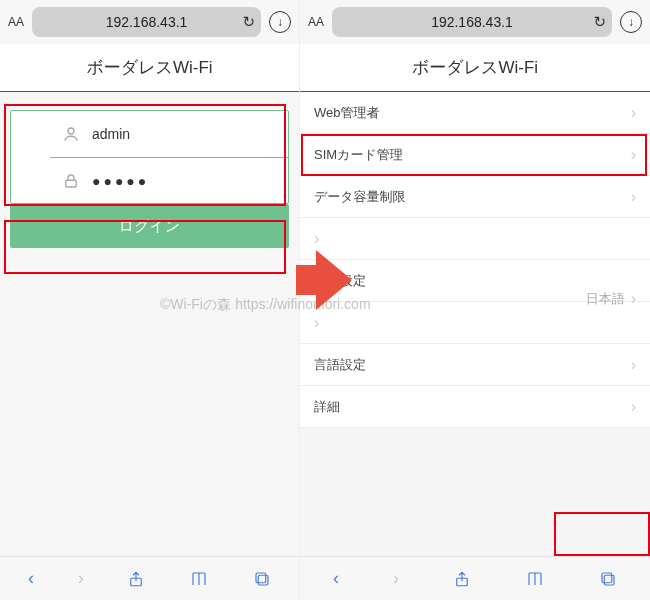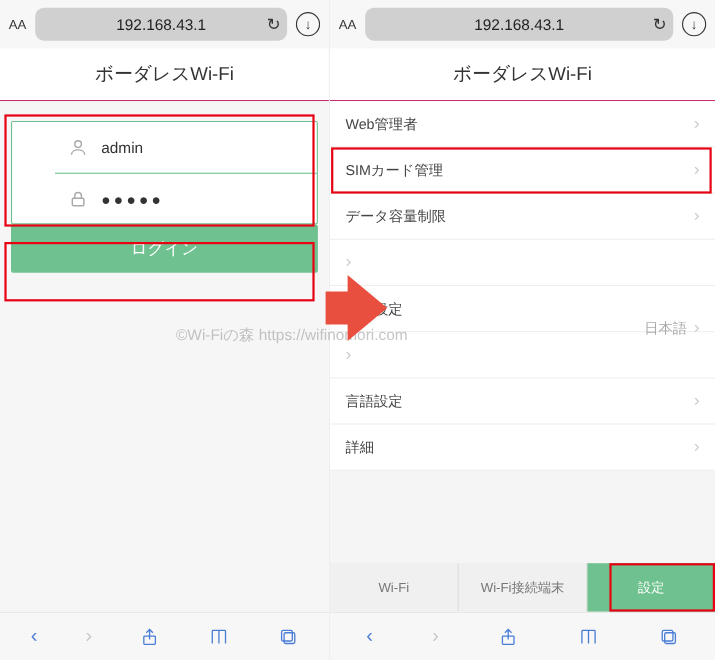--- a/index.html
+++ b/index.html
@@ -143,25 +143,20 @@
             <span>言語設定</span>
             <span class="chev">›</span>
           </div>
         <div class="list-item">
             <span>詳細</span>
             <span class="chev">›</span>
           </div>
       </div>
       <div class="list-gap"></div>
       <div class="red-box" style="left:1px;top:42px;width:346px;height:42px;"></div>
-      <div class="tabs">
-        <div class="tab">Wi-Fi</div>
-        <div class="tab">Wi-Fi接続端末</div>
-        <div class="tab active">設定</div>
-      </div>
       <div class="red-box" style="bottom:0;right:0;width:96px;height:44px;left:auto;top:auto;"></div>
     </div>
     <div class="bottombar">
       <span class="bi">‹</span>
       <span class="bi disabled">›</span>
       <span class="bi">
           <svg width="18" height="18" viewBox="0 0 24 24" fill="none" stroke="currentColor" stroke-width="1.6">
             <path d="M12 3v12M8 7l4-4 4 4"></path>
             <rect x="5" y="11" width="14" height="10" rx="1"></rect>
           </svg>

